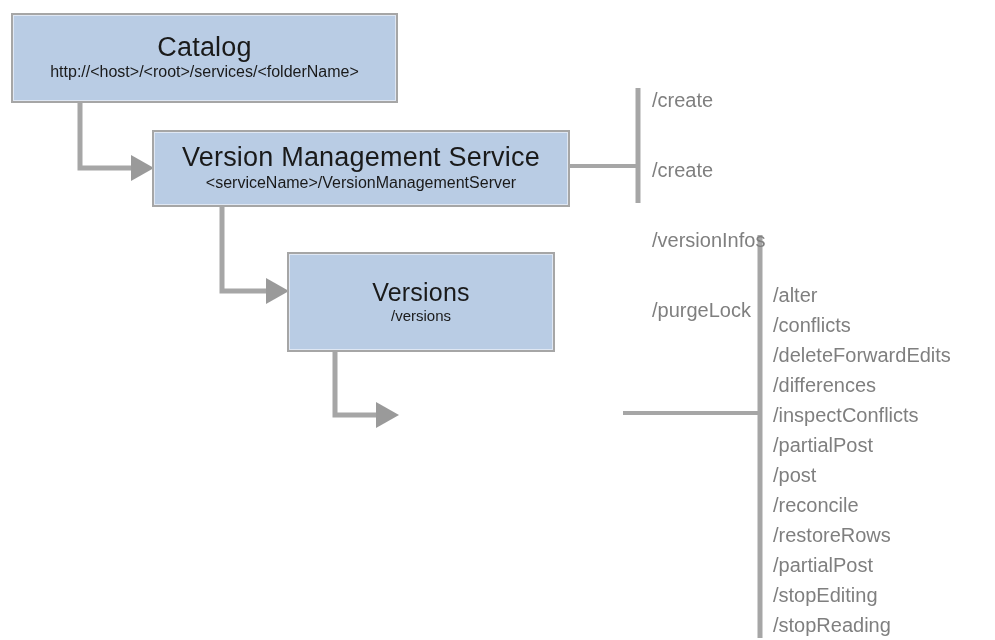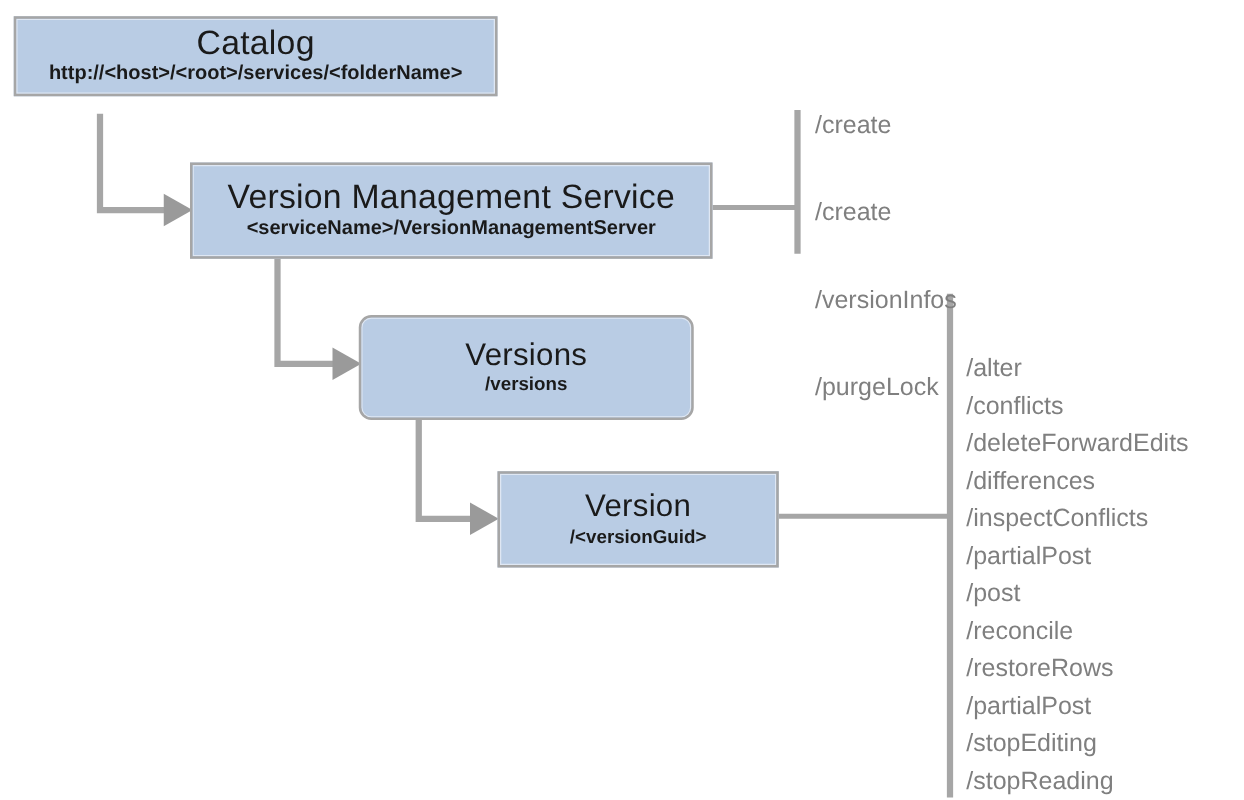--- a/index.html
+++ b/index.html
@@ -42,27 +42,27 @@
     color: var(--title-text);
     font-size: 27px;
     font-weight: 500;
     line-height: 1.1;
     letter-spacing: 0.2px;
     white-space: nowrap;
   }
   .node-subtitle {
     color: var(--title-text);
     font-size: 16px;
-    font-weight: 700;
+    font-weight: 400;
     line-height: 1.3;
     white-space: nowrap;
   }
-  #node-catalog  { left: 11px;  top: 13px;  width: 387px; height: 64px; }
+  #node-catalog  { left: 11px;  top: 13px;  width: 387px; height: 90px; }
   #node-vms      { left: 152px; top: 130px; width: 418px; height: 77px; }
-  #node-versions { left: 287px; top: 252px; width: 268px; height: 84px; border-radius: 10px; }
+  #node-versions { left: 287px; top: 252px; width: 268px; height: 100px; }
   #node-version  { left: 398px; top: 377px; width: 225px; height: 77px; }
   #node-versions .node-title, #node-version .node-title { font-size: 25px; }
   #node-versions .node-subtitle, #node-version .node-subtitle { font-size: 15px; }
   .endpoint-list {
     position: absolute;
     display: flex;
     flex-direction: column;
     color: var(--endpoint-text);
     font-size: 20px;
     font-weight: 400;
@@ -107,24 +107,20 @@
   <div class="node" id="node-vms">
     <div class="node-title">Version Management Service</div>
     <div class="node-subtitle">&lt;serviceName&gt;/VersionManagementServer</div>
   </div>
 
   <div class="node" id="node-versions">
     <div class="node-title">Versions</div>
     <div class="node-subtitle">/versions</div>
   </div>
 
-  <div class="node" id="node-version">
-    <div class="node-title">Version</div>
-    <div class="node-subtitle">/&lt;versionGuid&gt;</div>
-  </div>
 
   <div class="endpoint-list" id="endpoints-vms">
     <div class="endpoint">/create</div>
     <div class="endpoint">/create</div>
     <div class="endpoint">/versionInfos</div>
     <div class="endpoint">/purgeLock</div>
   </div>
 
   <div class="endpoint-list" id="endpoints-version">
     <div class="endpoint">/alter</div>

